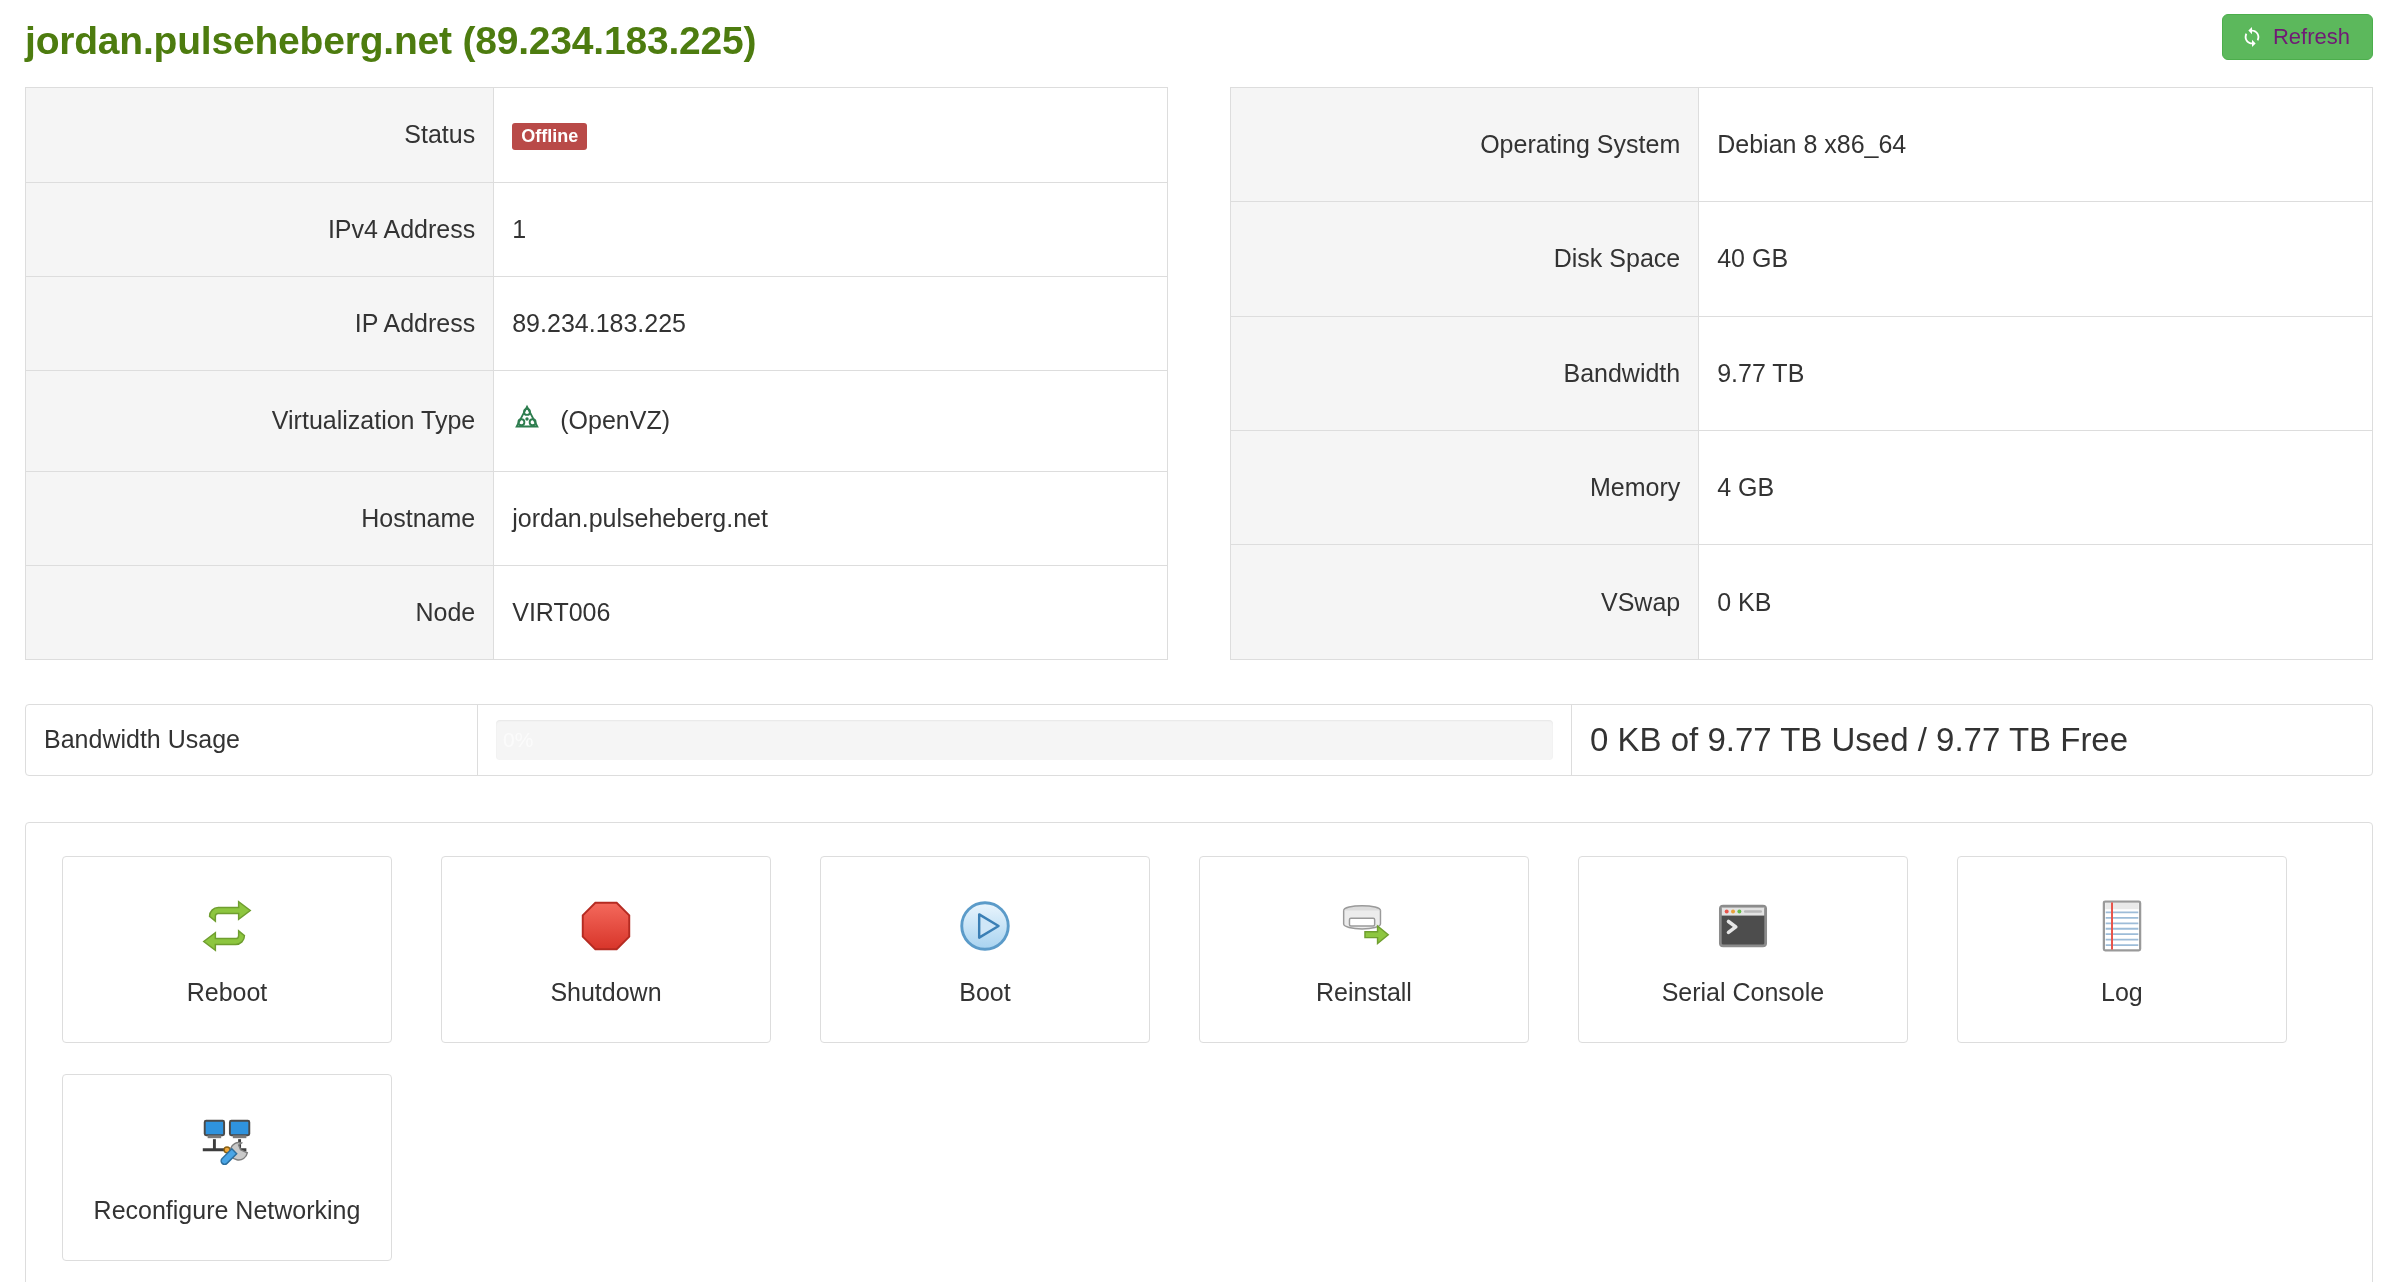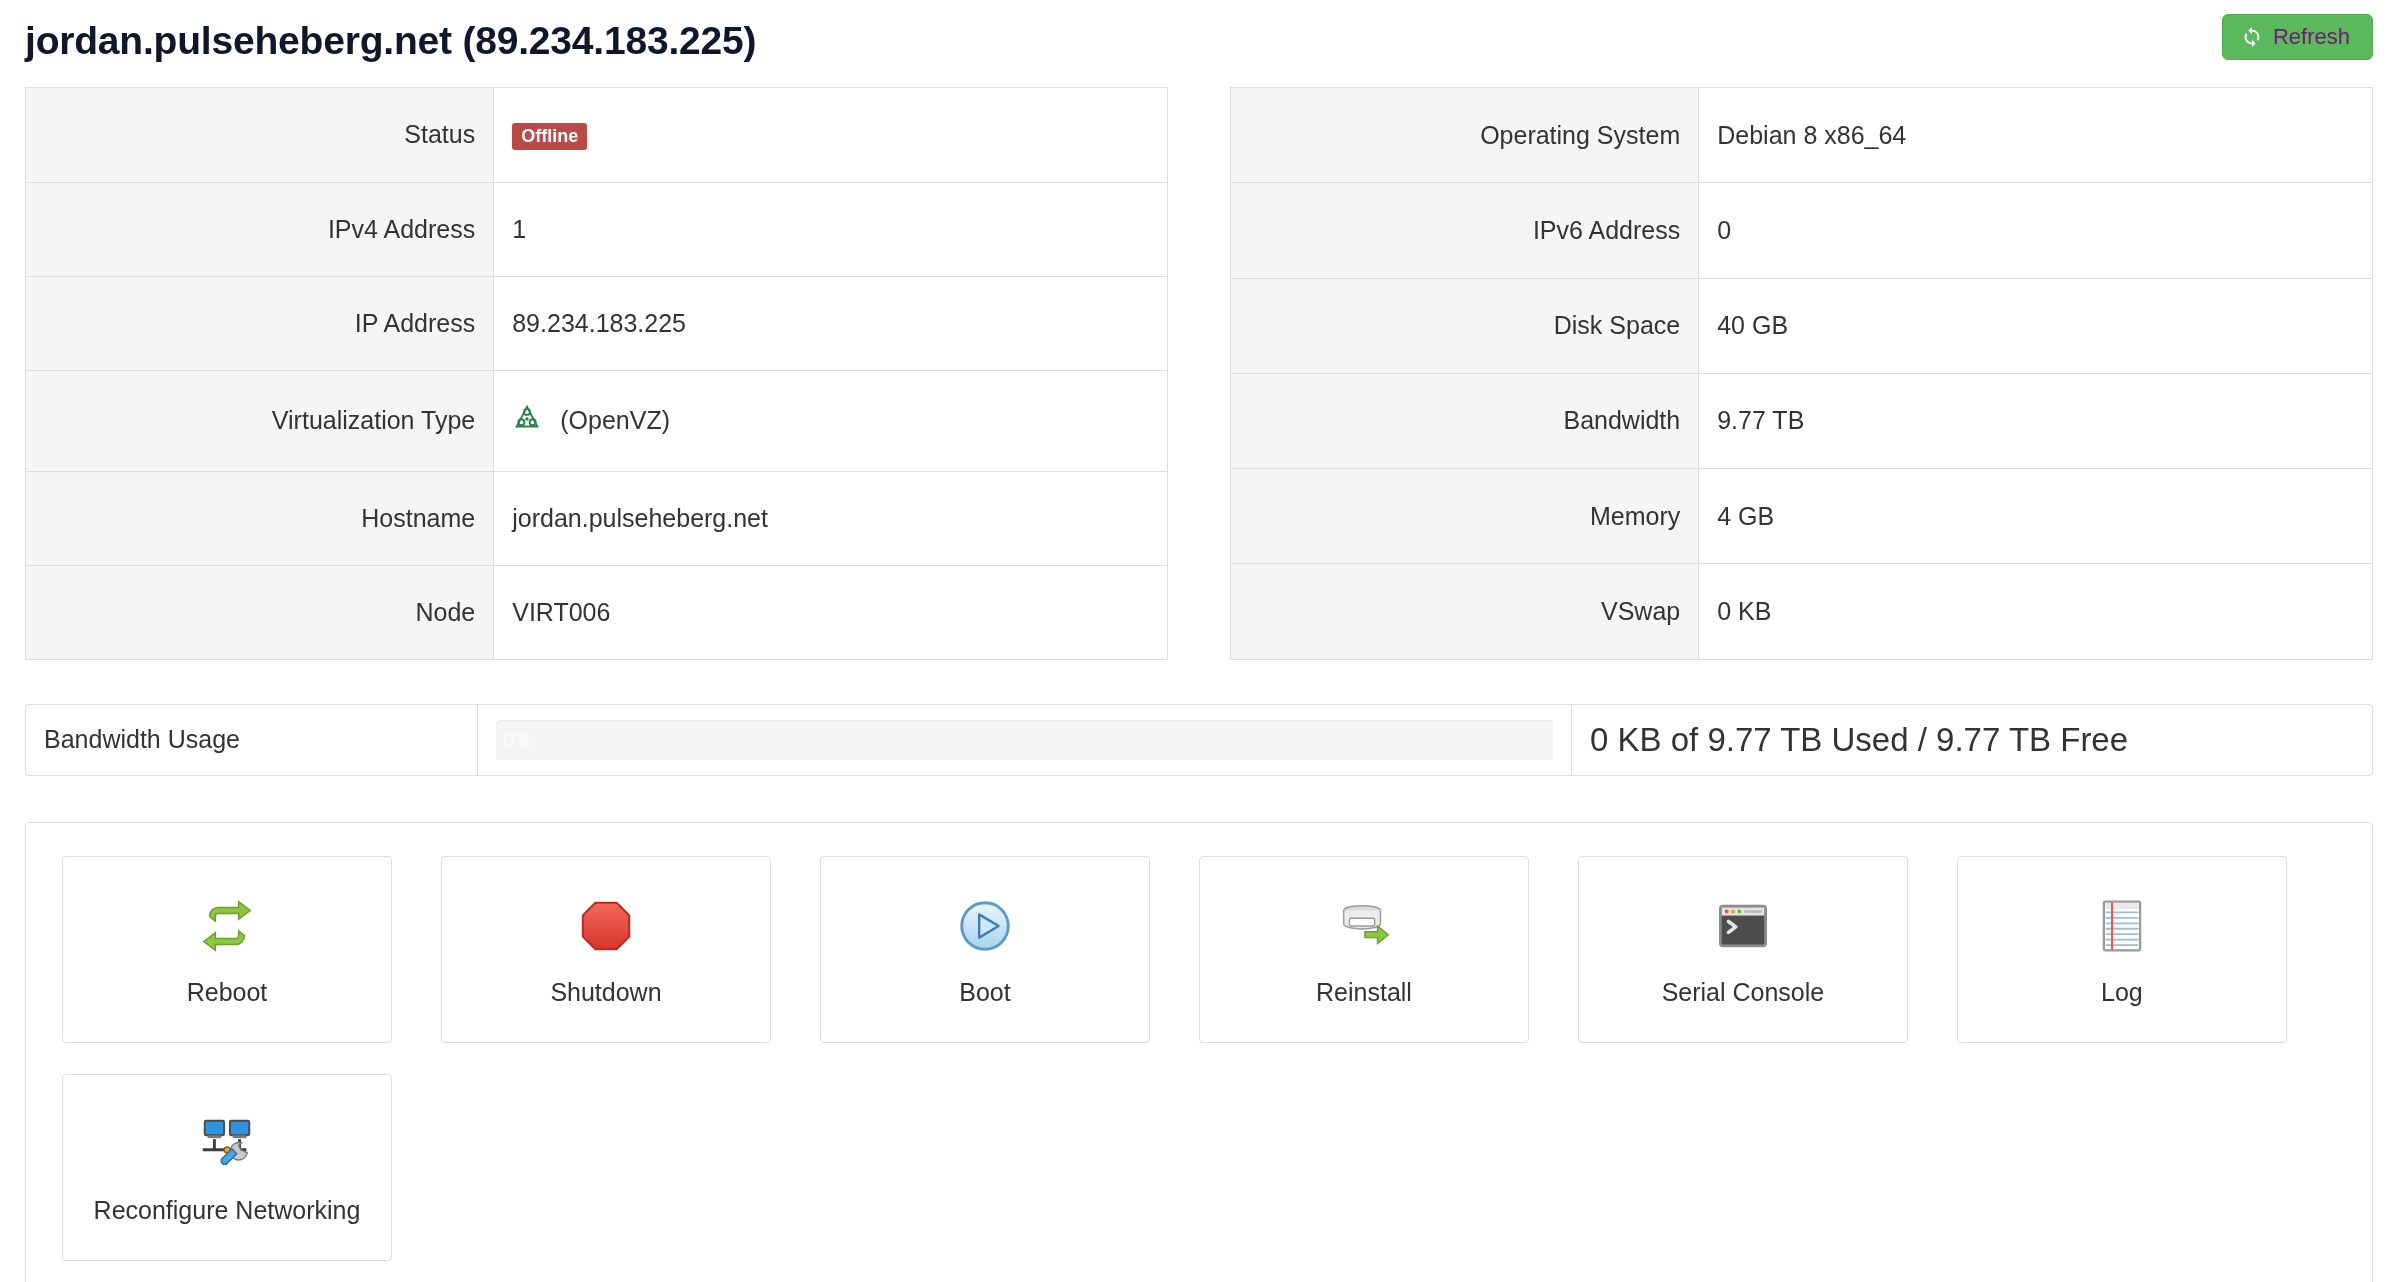--- a/index.html
+++ b/index.html
@@ -18,21 +18,21 @@
   .header {
     display: flex;
     align-items: flex-start;
     justify-content: space-between;
     padding-top: 14px;
     padding-bottom: 6px;
   }
   .page-title {
     font-size: 39px;
     font-weight: bold;
-    color: #0f172a;
+    color: #4d7c0f;
     letter-spacing: -0.2px;
     line-height: 1.1;
     margin: 0;
     padding-top: 6px;
   }
   .refresh-btn {
     display: inline-flex;
     align-items: center;
     gap: 10px;
     background: #5cb85c;
@@ -257,24 +257,20 @@
       </tbody>
     </table>
 
     <table class="info-table">
       <tbody>
         <tr>
           <td class="k">Operating System</td>
           <td class="v">Debian 8 x86_64</td>
         </tr>
         <tr>
-          <td class="k">IPv6 Address</td>
-          <td class="v">0</td>
-        </tr>
-        <tr>
           <td class="k">Disk Space</td>
           <td class="v">40 GB</td>
         </tr>
         <tr>
           <td class="k">Bandwidth</td>
           <td class="v">9.77 TB</td>
         </tr>
         <tr>
           <td class="k">Memory</td>
           <td class="v">4 GB</td>

